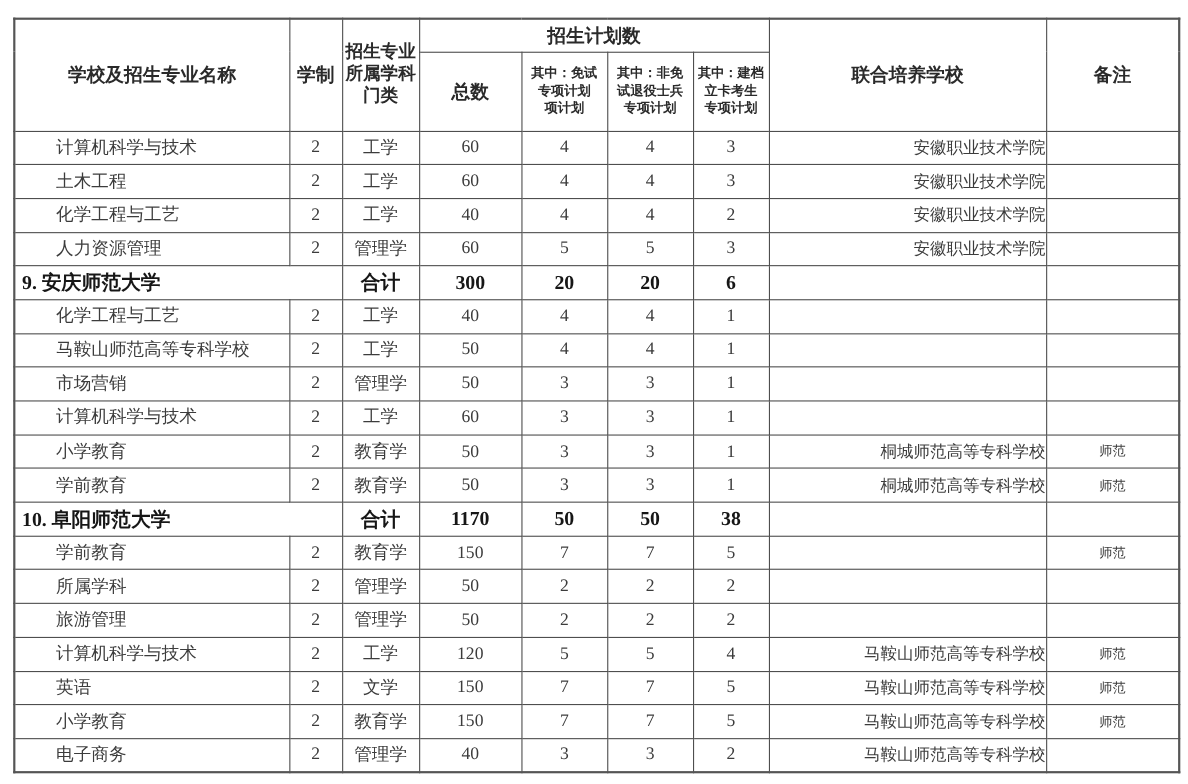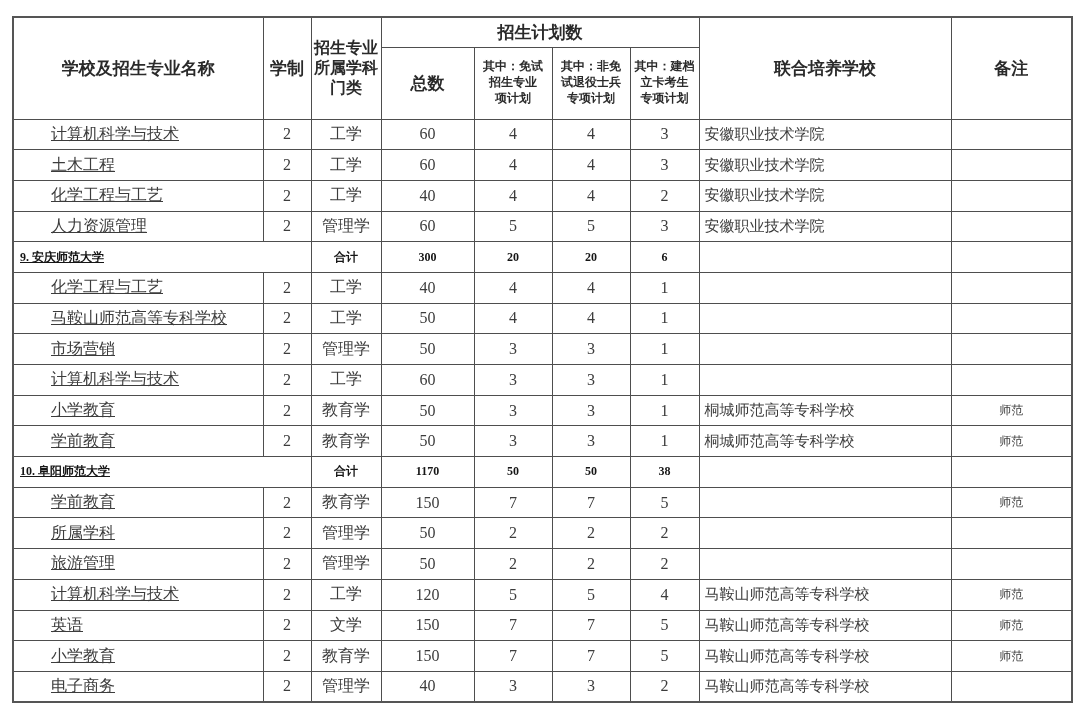--- a/index.html
+++ b/index.html
@@ -55,33 +55,32 @@
     padding: 0 2px;
   }
   tbody tr { height: 30.7px; }
   tbody td {
     font-size: 16px;
     color: #3c3c3c;
   }
   tr.school-row td {
     font-weight: bold;
     color: #161616;
-    font-size: 12px;
+    font-size: 18px;
   }
   .cell-name {
     text-align: left;
     padding-left: 37px;
-    text-decoration: underline;
   }
   tr.school-row .cell-name {
     padding-left: 6px;
   }
   .cell-num { text-align: center; }
   .cell-joint {
-    text-align: left;
+    text-align: right;
     padding-left: 5px;
     font-size: 15px;
   }
   .cell-remark {
     text-align: center;
     font-size: 12px;
   }
 </style>
 </head>
 <body>
@@ -107,21 +106,21 @@
           <th rowspan="2" class="h-disc">招生专业
 所属学科
 门类</th>
           <th colspan="4" class="h-main">招生计划数</th>
           <th rowspan="2" class="h-main">联合培养学校</th>
           <th rowspan="2" class="h-main">备注</th>
         </tr>
         <tr class="h-row-sub">
           <th class="h-main">总数</th>
           <th class="h-small">其中：免试
-招生专业
+专项计划
 项计划</th>
           <th class="h-small">其中：非免
 试退役士兵
 专项计划</th>
           <th class="h-small">其中：建档
 立卡考生
 专项计划</th>
         </tr>
       </thead>
       <tbody>

